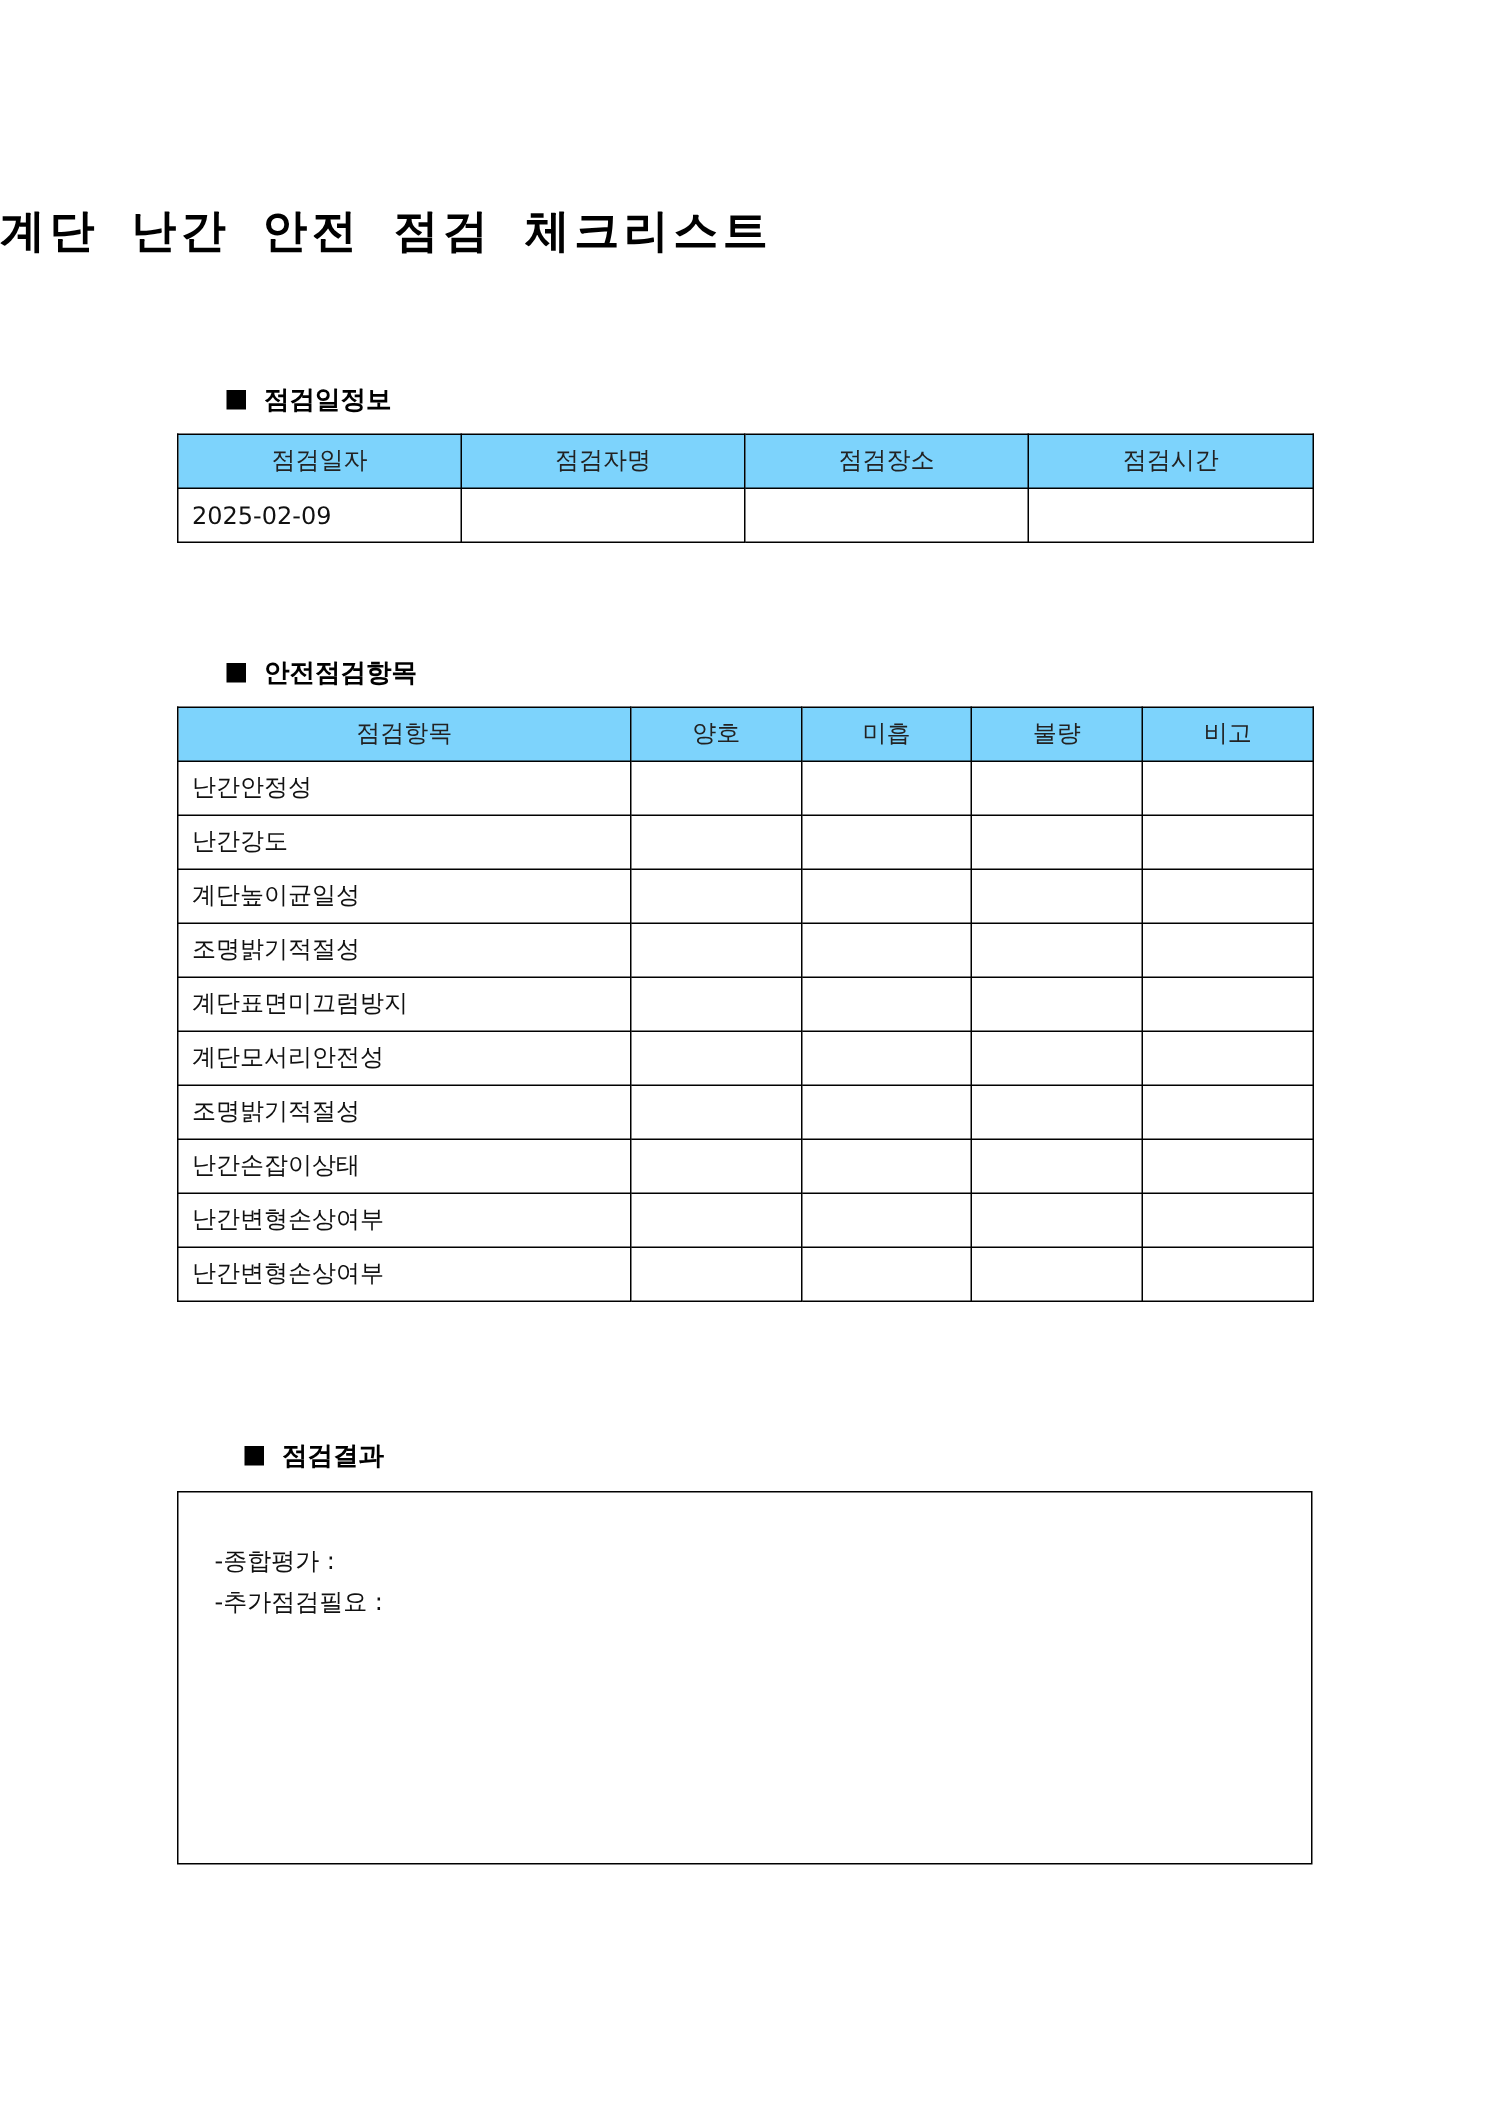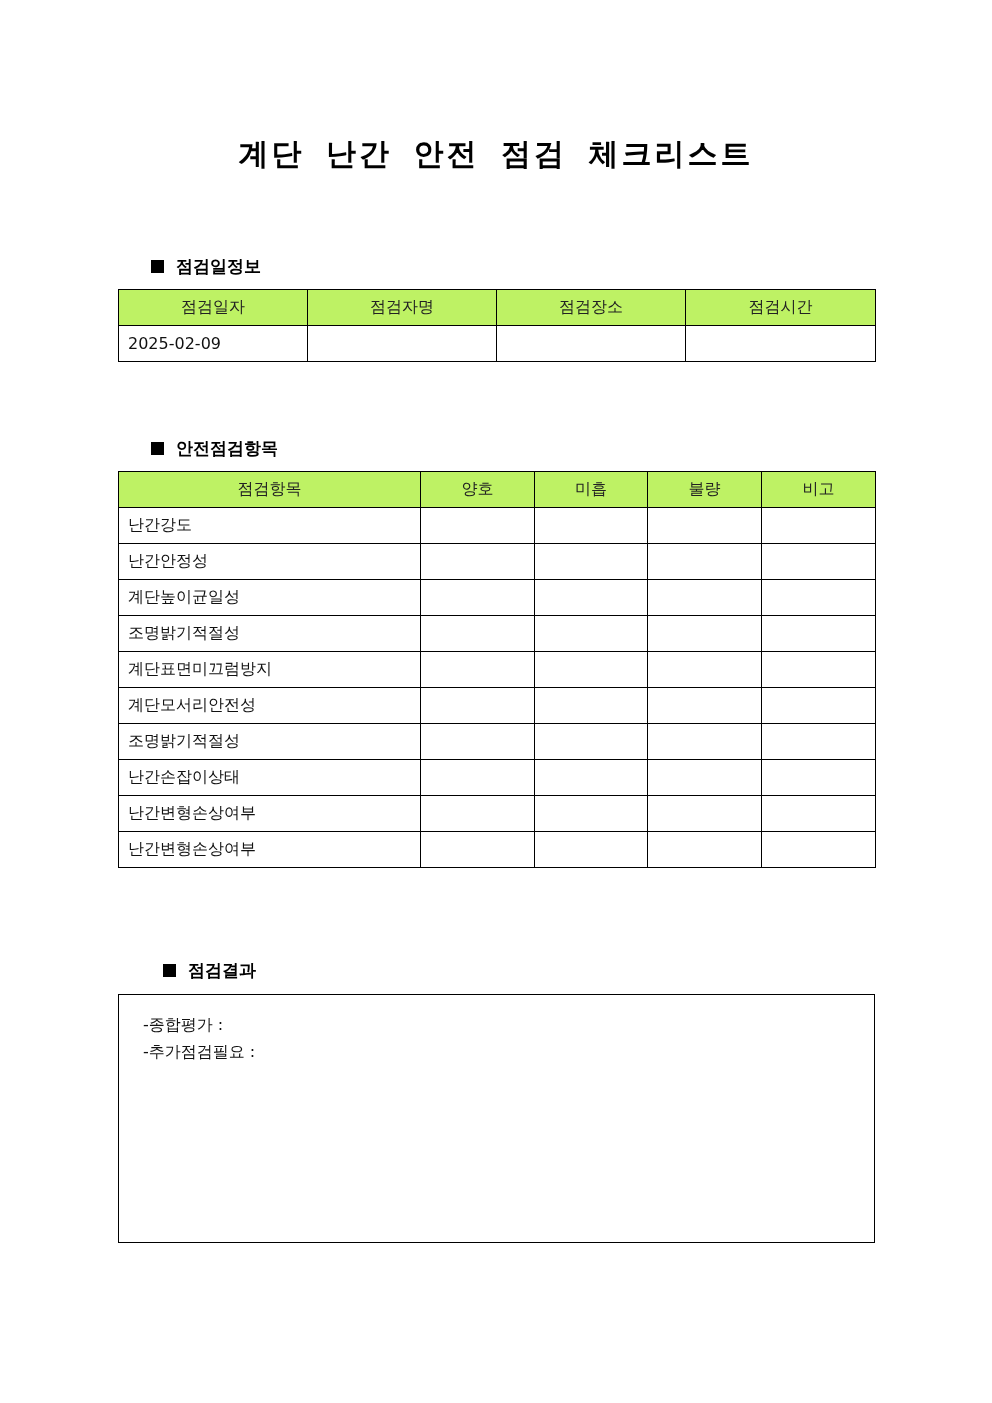--- a/index.html
+++ b/index.html
@@ -1,40 +1,40 @@
 <!DOCTYPE html>
 <html><head>
 <meta charset="utf-8">
 <style>
   html, body { margin: 0; padding: 0; background: #ffffff; }
   body {
     width: 992px; height: 1403px; position: relative; overflow: hidden;
     font-family: "DejaVu Sans", "Liberation Sans", sans-serif; color: #111;
   }
   .title {
-    position: absolute; left: 0; top: 134px; width: 992px; text-align: center;
+    position: absolute; left: 0; top: 134px; width: 992px; text-align: left;
     font-size: 30px; font-weight: bold; letter-spacing: 3px; word-spacing: 8px; color: #000;
   }
   .section-head {
     position: absolute; left: 119px; font-size: 17px; font-weight: bold; color: #000;
     display: flex; align-items: center; padding-left: 32px;
   }
   .sq { display: inline-block; width: 13px; height: 13px; background: #000; margin-right: 12px; }
   table.grid {
     position: absolute; left: 118px; width: 757px; border-collapse: collapse; table-layout: fixed;
   }
   table.grid td, table.grid th {
     border: 1.5px solid #000; height: 36px; padding: 0; font-size: 16px; font-weight: normal;
     box-sizing: border-box;
   }
-  table.grid th { background: #bef264; text-align: center; color: #222; }
+  table.grid th { background: #7dd3fc; text-align: center; color: #222; }
   table.grid td.txt { padding-left: 9px; text-align: left; color: #111; }
   .result-box {
     position: absolute; left: 118px; top: 994px; width: 757px; height: 249px;
-    border: 1.5px solid #000; box-sizing: border-box; padding: 16px 0 0 24px;
+    border: 1.5px solid #000; box-sizing: border-box; padding: 32px 0 0 24px;
   }
   .result-line { font-size: 16px; line-height: 27px; color: #111; }
 </style>
 </head>
 <body>
 
 <div class="title">계단 난간 안전 점검 체크리스트</div>
 
 <div class="section-head" style="top:255px;">
   <span class="sq"></span>
@@ -79,28 +79,28 @@
   </colgroup>
   <tbody>
       <tr>
     <th>점검항목</th>
     <th>양호</th>
     <th>미흡</th>
     <th>불량</th>
     <th>비고</th>
   </tr>
   <tr>
-    <td class="txt">난간강도</td>
+    <td class="txt">난간안정성</td>
     <td></td>
     <td></td>
     <td></td>
     <td></td>
   </tr>
   <tr>
-    <td class="txt">난간안정성</td>
+    <td class="txt">난간강도</td>
     <td></td>
     <td></td>
     <td></td>
     <td></td>
   </tr>
   <tr>
     <td class="txt">계단높이균일성</td>
     <td></td>
     <td></td>
     <td></td>

